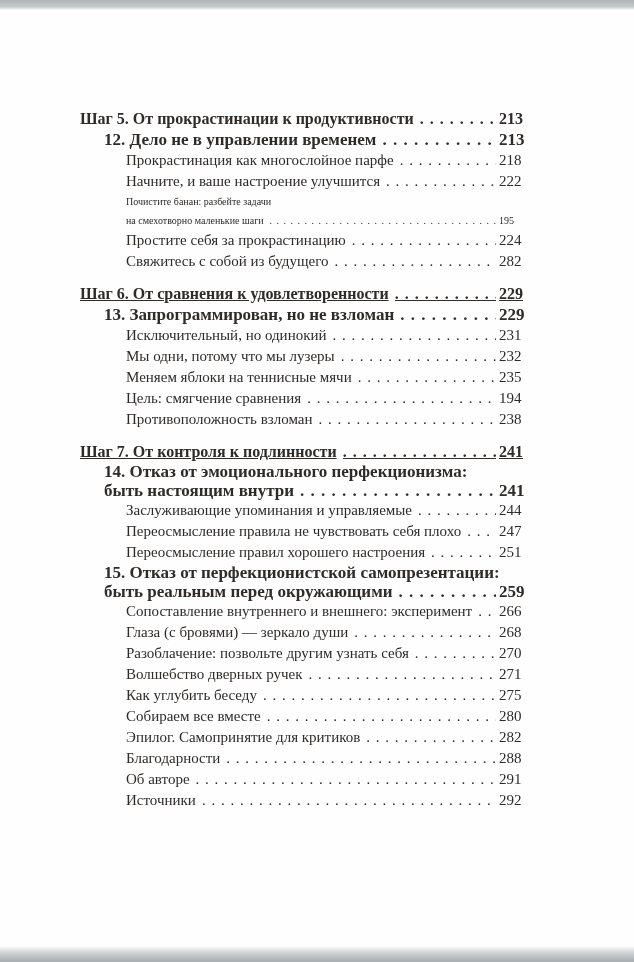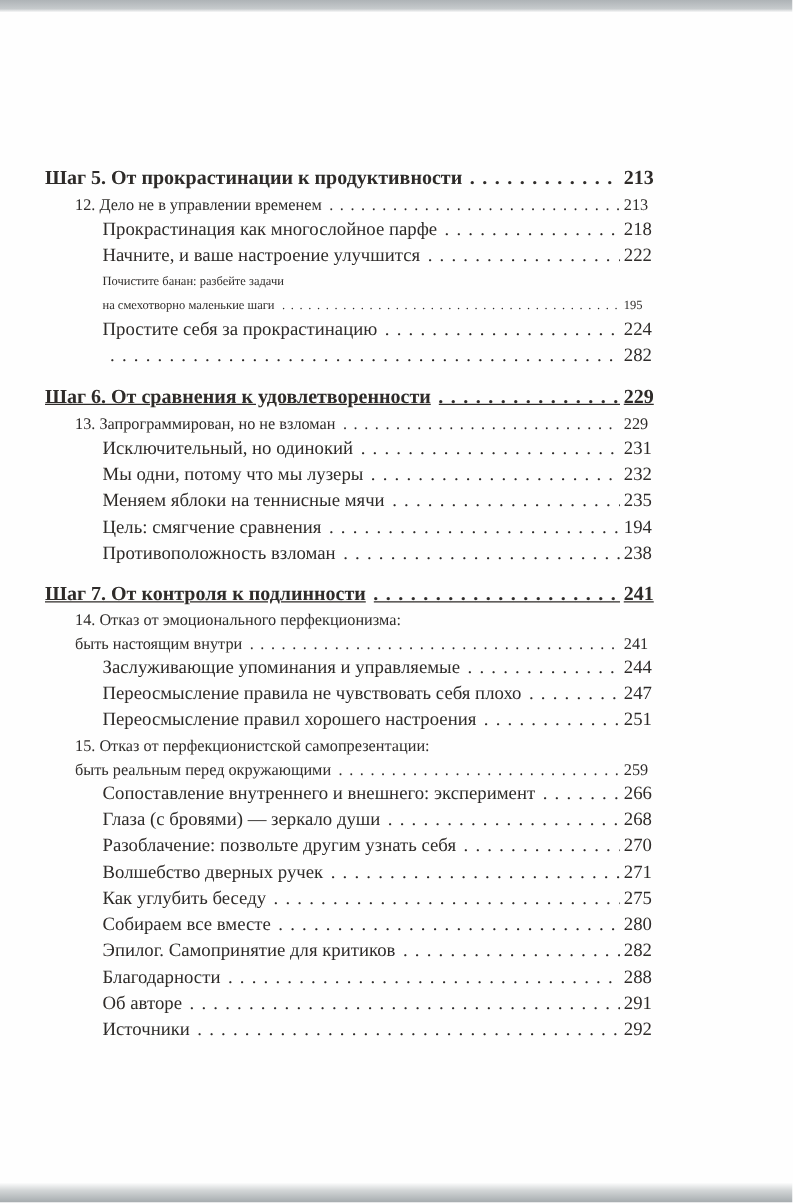--- a/index.html
+++ b/index.html
@@ -17,39 +17,38 @@
     position: absolute; top: 0; left: 0;
     width: 100%; height: 10px;
     background: linear-gradient(to bottom, #aeb3b6 0%, #c6cacc 70%, #fefefe 100%);
   }
   .edge-bottom {
     position: absolute; bottom: 0; left: 0;
     width: 100%; height: 16px;
     background: linear-gradient(to bottom, #fefefe 0%, #d2d5d6 40%, #a5abae 100%);
   }
   .toc {
-    padding: 108px 109px 0 36px;
-    margin-top: 24px;
+    padding: 108px 109px 0 80px;
   }
   .entry {
     display: flex;
     align-items: baseline;
     line-height: 21px;
     font-size: 15px;
   }
   .entry2 {
     line-height: 19px;
     font-size: 10px;
   }
   .entry2 .row {
     display: flex;
     align-items: baseline;
   }
   .lvl1 { font-weight: bold; font-size: 16px; }
-  .lvl2 { font-weight: normal; font-size: 13px; padding-left: 24px; }
+  .lvl2 { font-weight: bold; font-size: 17px; padding-left: 24px; }
   .lvl3 { padding-left: 46px; }
   .gap  { margin-top: 11px; text-decoration: underline; }
   .t { white-space: nowrap; }
   .dots {
     flex: 1 1 10px;
     min-width: 8px;
     overflow: hidden;
     white-space: nowrap;
     margin: 0 3px 0 6px;
   }
@@ -99,20 +98,21 @@
     </div>
   </div>
 
   <div class="entry lvl3">
     <span class="t">Простите себя за прокрастинацию</span>
     <span class="dots"></span>
     <span class="pg">224</span>
   </div>
 
   <div class="entry lvl3">
+    <span class="t">Свяжитесь с собой из будущего</span>
     <span class="dots"></span>
     <span class="pg">282</span>
   </div>
 
   <div class="entry lvl1 gap">
     <span class="t">Шаг 6. От сравнения к удовлетворенности</span>
     <span class="dots"></span>
     <span class="pg">229</span>
   </div>
 

